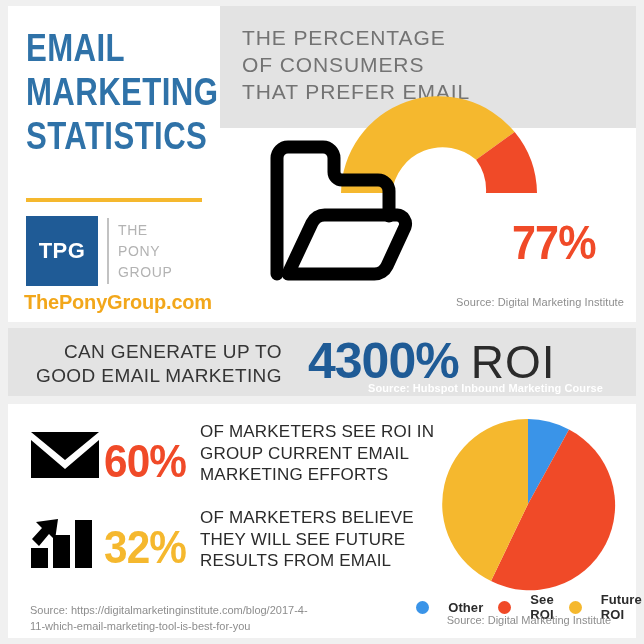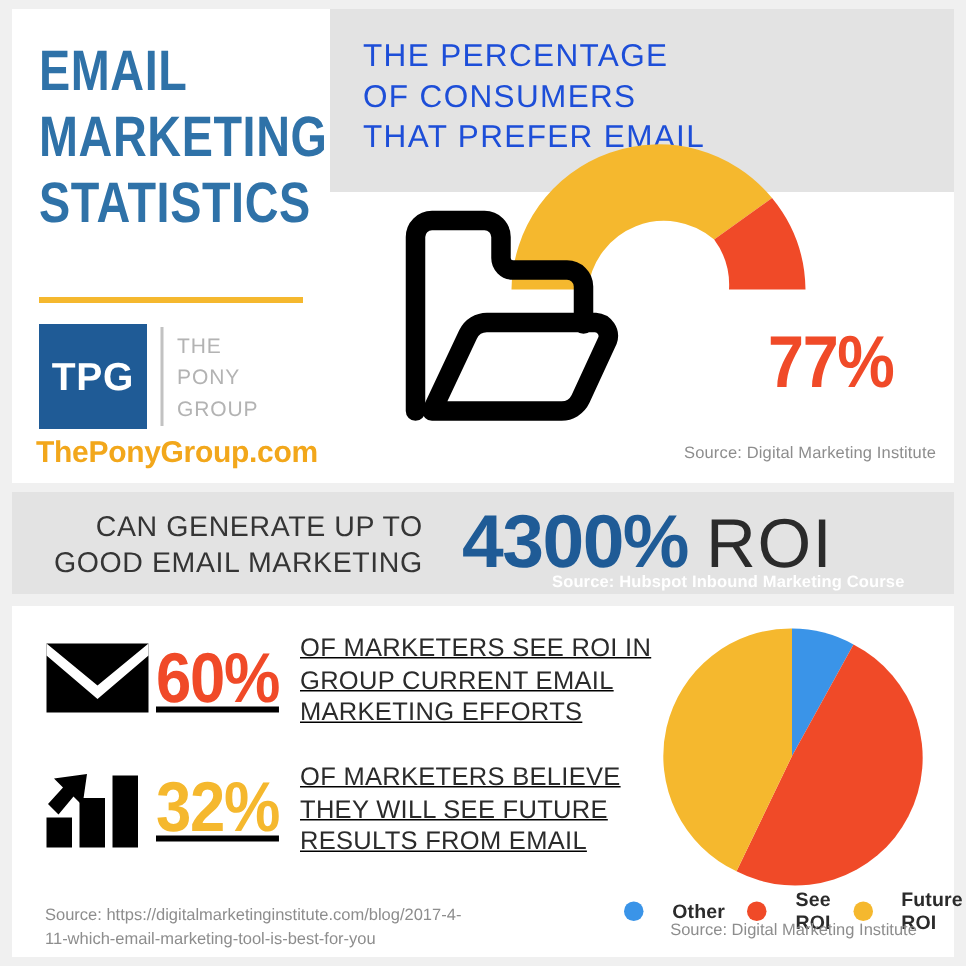--- a/index.html
+++ b/index.html
@@ -63,21 +63,21 @@
     align-items: stretch;
     height: 70px;
   }
   .logo-mark {
     width: 72px; height: 70px;
     background: #1f5b96;
     display: flex; align-items: center; justify-content: center;
     color: #ffffff;
     font-family: "Liberation Sans", sans-serif;
     font-weight: 700;
-    font-size: 26px;
+    font-size: 22px;
     letter-spacing: 0.5px;
     text-align: center;
   }
   .logo-divider {
     width: 2px; background: #c2c2c2; margin: 2px 9px 2px 9px;
   }
   .logo-words {
     display: flex; flex-direction: column; justify-content: center;
     color: #b3b3b3;
     font-family: "Liberation Sans", sans-serif;
@@ -105,21 +105,21 @@
   }
   .gauge-heading-bg {
     position: absolute;
     left: 0; top: 0;
     width: 416px; height: 122px;
     background: #e3e3e3;
   }
   .gauge-heading {
     position: absolute;
     left: 22px; top: 18px;
-    color: #1d4ed8;
+    color: #737373;
     font-family: "Liberation Sans", sans-serif;
     font-weight: 400;
     font-size: 21px;
     line-height: 27px;
     letter-spacing: 0.9px;
   }
   .gauge-svg { position:absolute; left:104px; top:72px; }
   .folder-svg { position:absolute; left:48px; top:132px; }
   .gauge-value {
     position: absolute;
@@ -190,21 +190,21 @@
   }
 
   
   .bottom-panel {
     position: absolute;
     left: 8px; top: 404px;
     width: 628px; height: 234px;
     background: #ffffff;
   }
 
-  .stat-row { position: absolute; display: flex; align-items: center; text-decoration: underline; }
+  .stat-row { position: absolute; display: flex; align-items: flex-end; }
   .stat-row-1 { left: 18px; top: 14px; }
   .stat-row-2 { left: 18px; top: 100px; }
 
   .stat-icon { width: 78px; height: 62px; flex: none; }
   .stat-number {
     width: 96px; flex: none;
     font-family: "Liberation Sans Narrow", "Liberation Sans", sans-serif;
     font-weight: 700;
     font-size: 47px;
     line-height: 50px;

